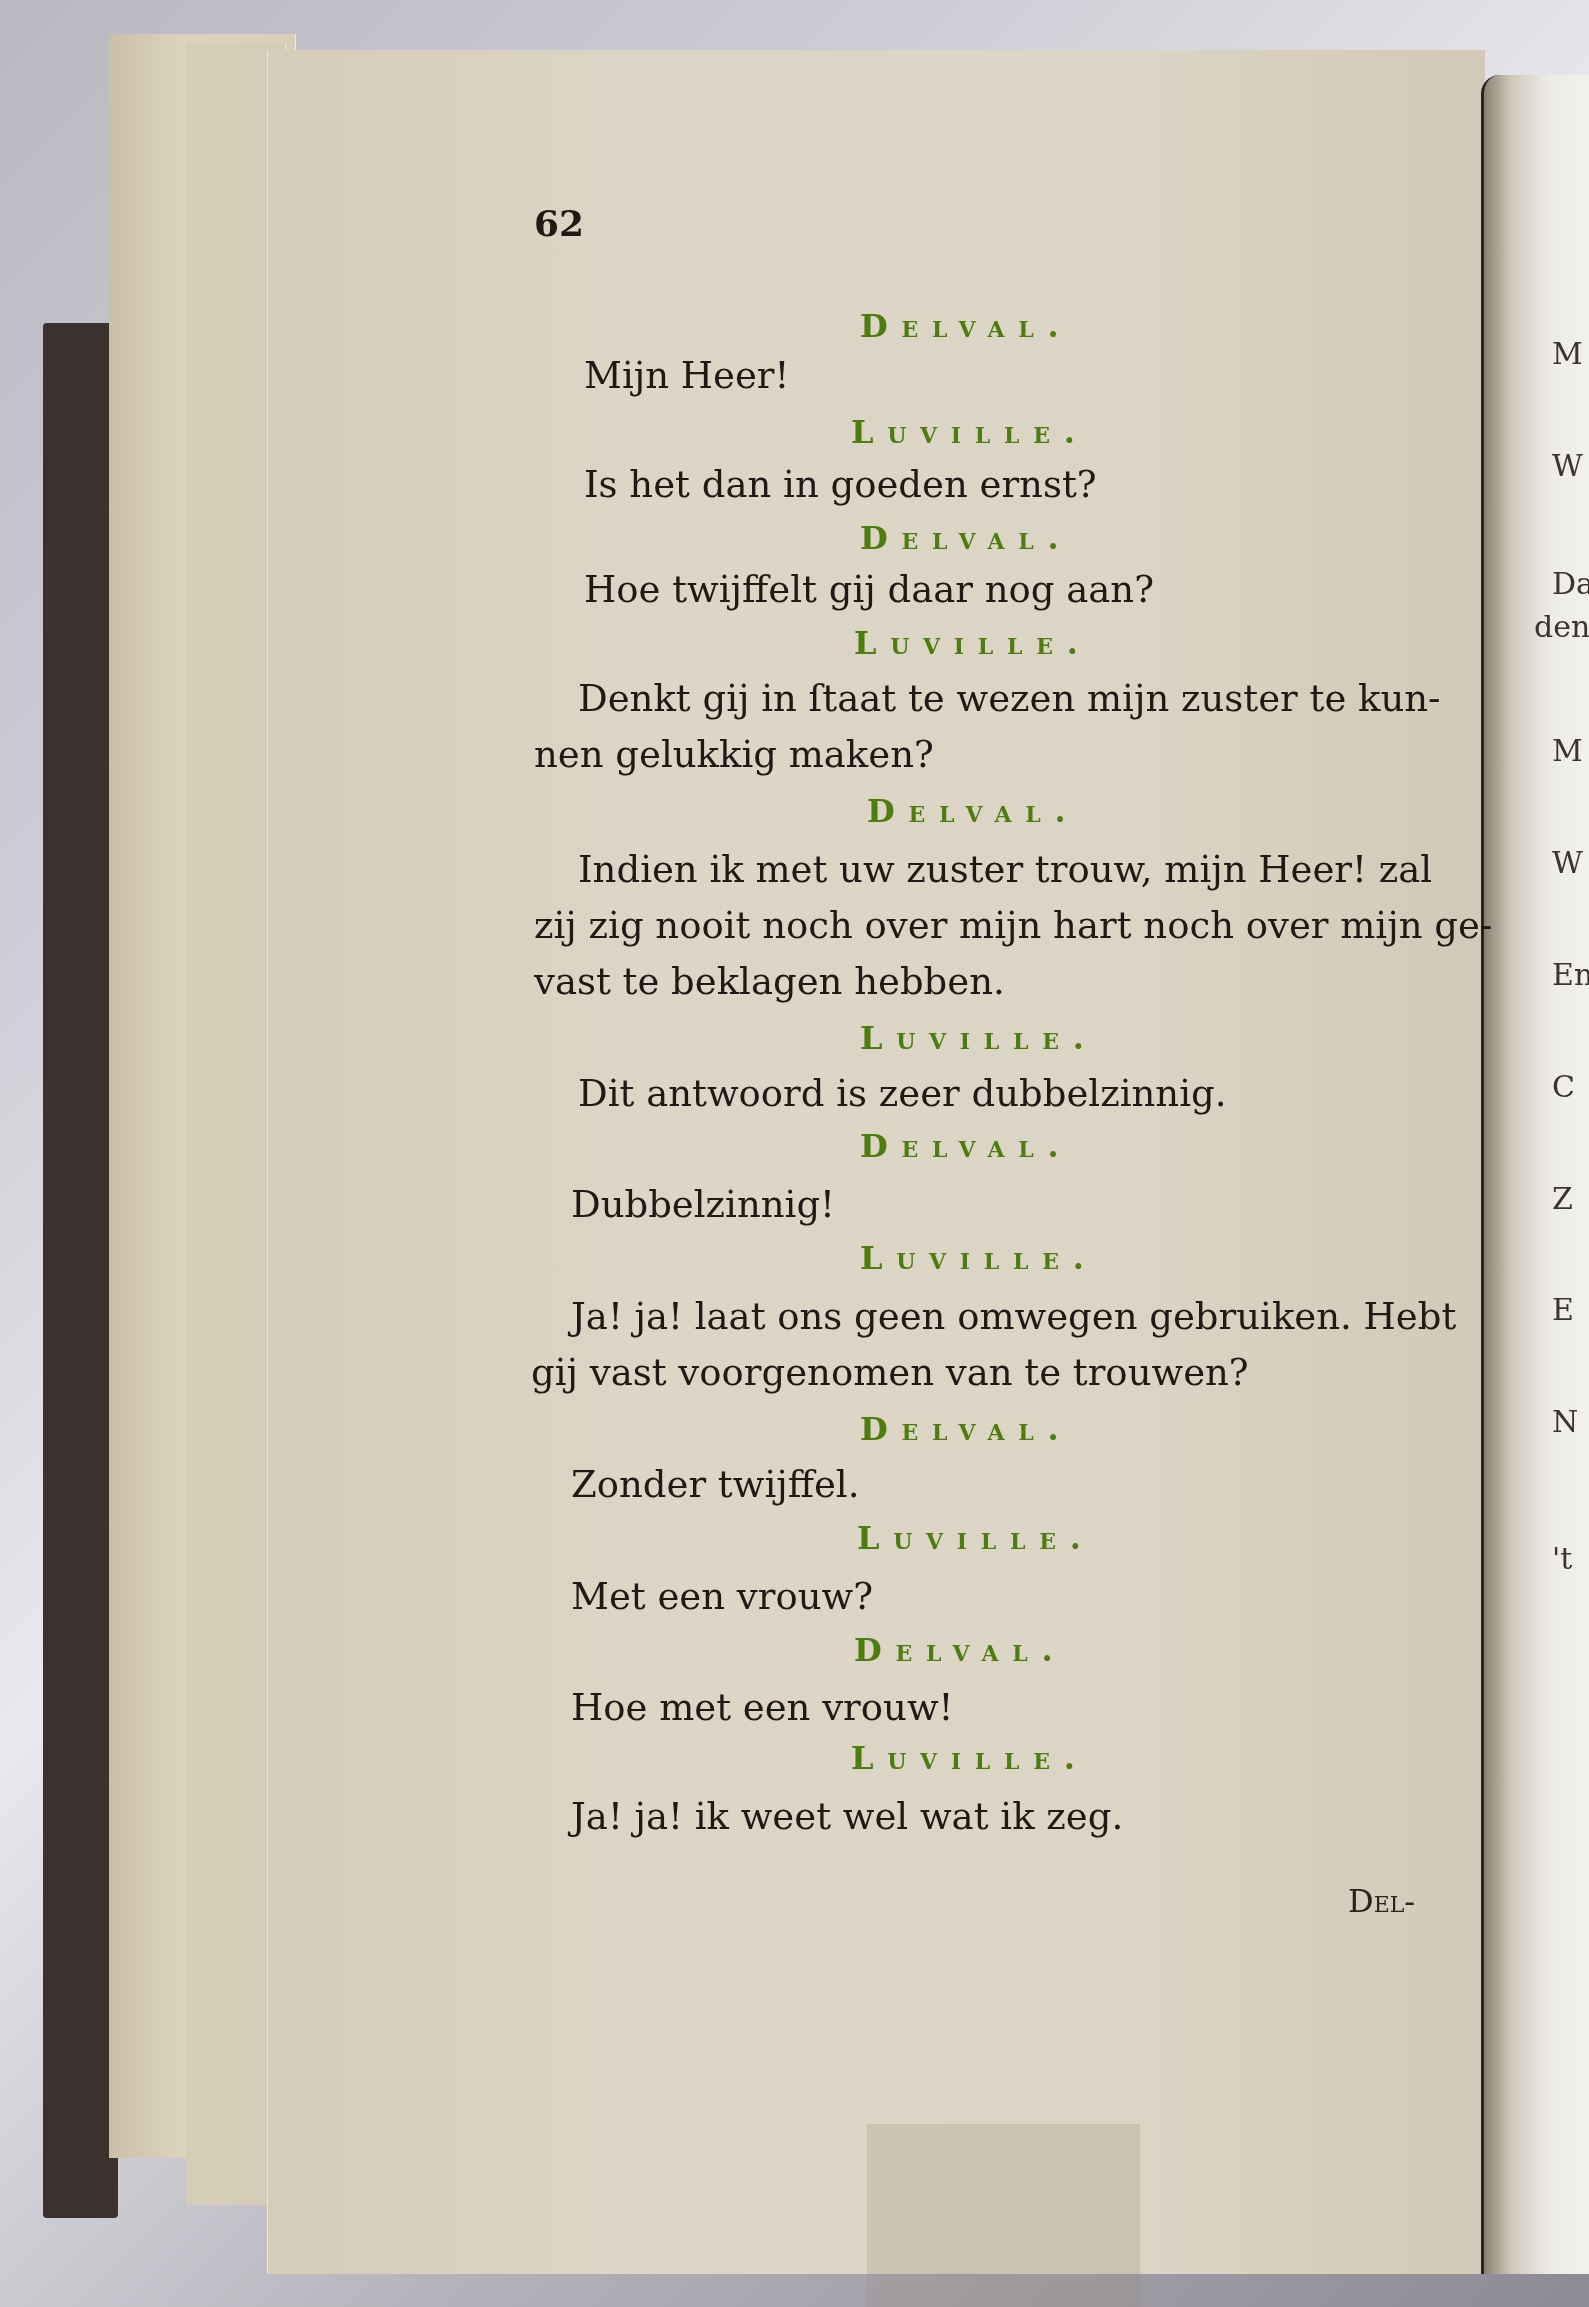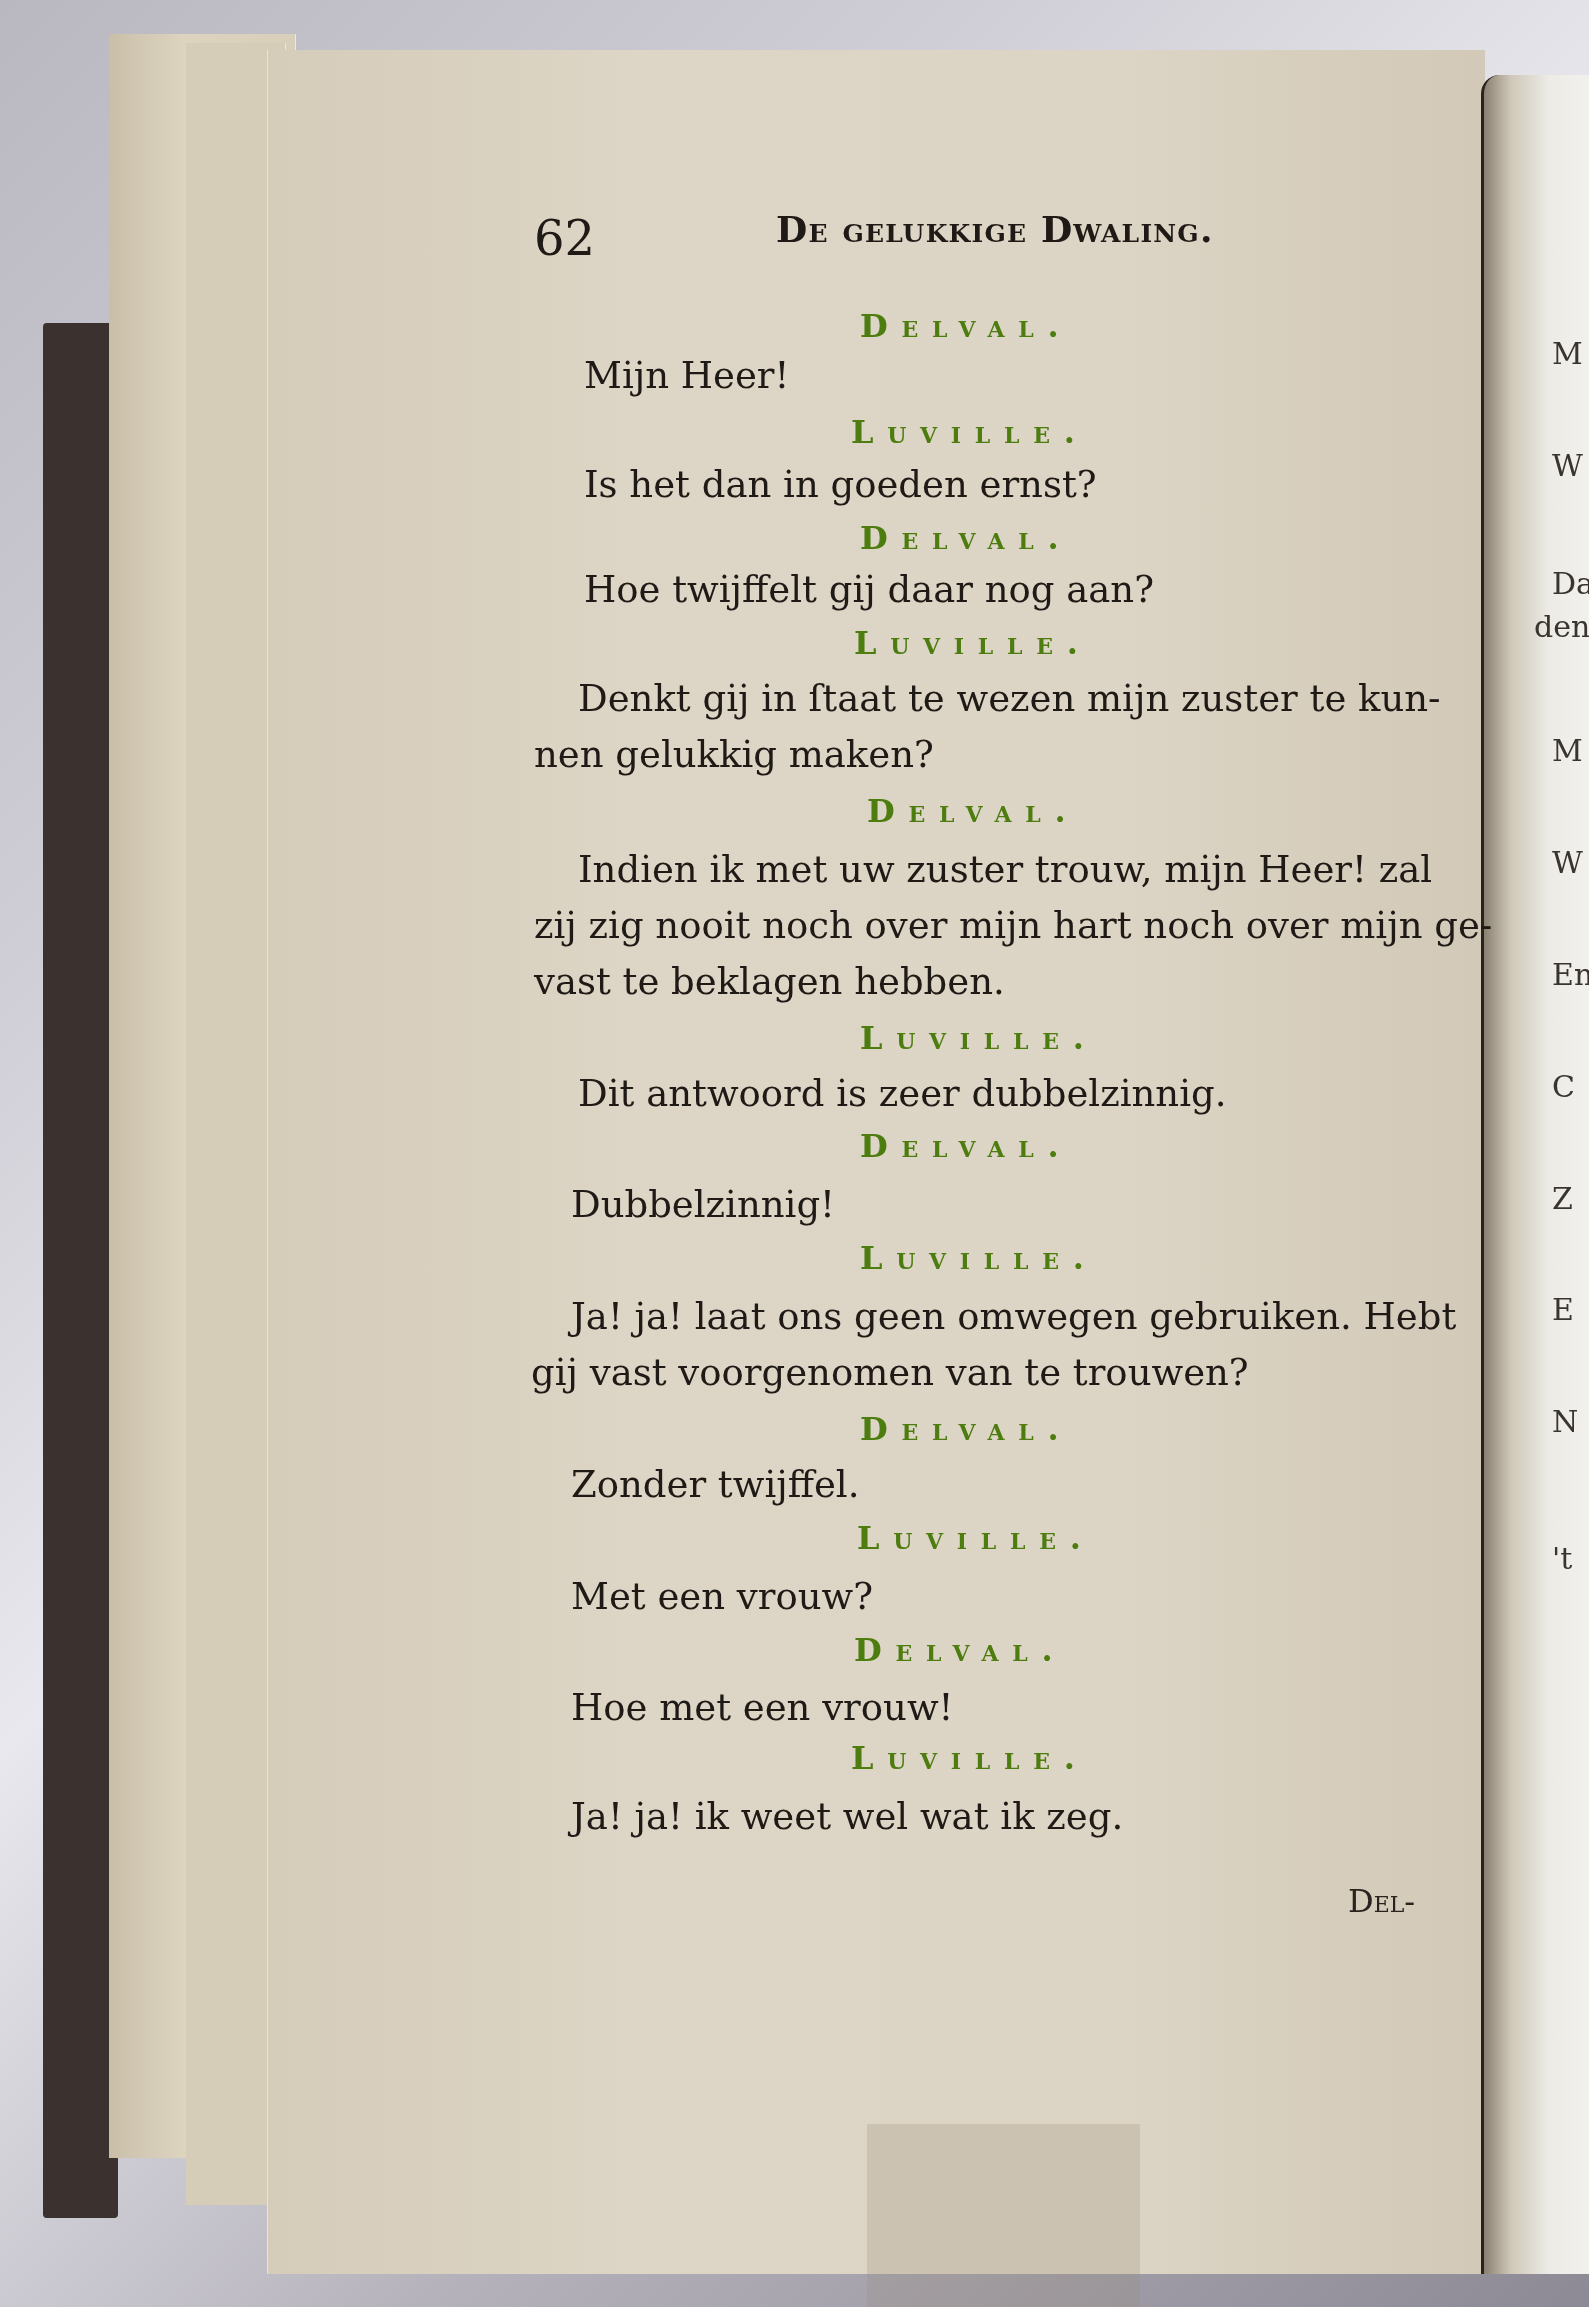--- a/index.html
+++ b/index.html
@@ -12,21 +12,21 @@
     border-right:1.9px solid #efe9dc;}
   .leaf-stack2{position:absolute;left:186px;top:43px;width:99px;height:2162px;background:#d6cdb9;border-right:1.2px solid #ece6d8;}
   .page{position:absolute;left:267px;top:50px;width:1217px;height:2224px;
     background:linear-gradient(90deg,#d5ccba 0%,#ddd5c5 30%,#dcd4c4 70%,#d2c9b8 100%);
     border-left:1.9px solid #ebe5d8;}
   .next-page{position:absolute;left:1481px;top:75px;width:108px;height:2199px;
     background:linear-gradient(90deg,#8a8070 0%,#cfc8b9 25%,#ecebe6 60%,#f2f1ed 100%);
     border-left:3.1px solid #2a2420;border-radius:18.6px 0 0 0;}
   .next-page .frag{position:absolute;left:68px;font-size:30px;color:#3a342e;white-space:nowrap;}
   .header{position:absolute;top:202px;left:534px;right:261px;height:43px;}
-  .page-num{position:absolute;left:0;top:8px;font-size:48px;color:#201a16;font-weight:normal;}
+  .page-num{position:absolute;left:0;top:0;font-size:36px;color:#201a16;font-weight:bold;}
   .running-title{position:absolute;left:242px;top:6.2px;font-size:36px;color:#201a16;font-variant:small-caps;letter-spacing:1.2px;font-weight:bold;}
   .speaker{position:absolute;font-size:32px;letter-spacing:13.7px;color:#4d7c0f;font-weight:bold;font-variant:small-caps;}
   .line{position:absolute;font-size:37px;color:#1f1a16;white-space:nowrap;}
   .catch{position:absolute;left:1348px;top:1882px;font-size:32px;color:#2a241f;font-variant:small-caps;font-weight:normal;}
   .torn{position:absolute;left:867px;top:2124px;width:273px;height:186px;background:rgba(150,140,125,0.25);}
 </style>
 </head>
 <body>
 
 <div class="spine"></div>
@@ -45,21 +45,20 @@
   <span class="frag" style="top:882px">En</span>
   <span class="frag" style="top:994px">C</span>
   <span class="frag" style="top:1106px">Z</span>
   <span class="frag" style="top:1217px">E</span>
   <span class="frag" style="top:1329px">N</span>
   <span class="frag" style="top:1466px">'t</span>
 </div>
 
 <div class="header">
   <span class="page-num">62</span>
-  <span class="running-title">De gelukkige Dwaling.</span>
 </div>
 
 <div class="speaker" style="left:860px;top:307px">Delval.</div>
 <div class="line" style="left:584px;top:354px">Mijn Heer!</div>
 
 <div class="speaker" style="left:851px;top:413px">Luville.</div>
 <div class="line" style="left:584px;top:463px">Is het dan in goeden ernst?</div>
 
 <div class="speaker" style="left:860px;top:519px">Delval.</div>
 <div class="line" style="left:584px;top:568px">Hoe twijffelt gij daar nog aan?</div>

